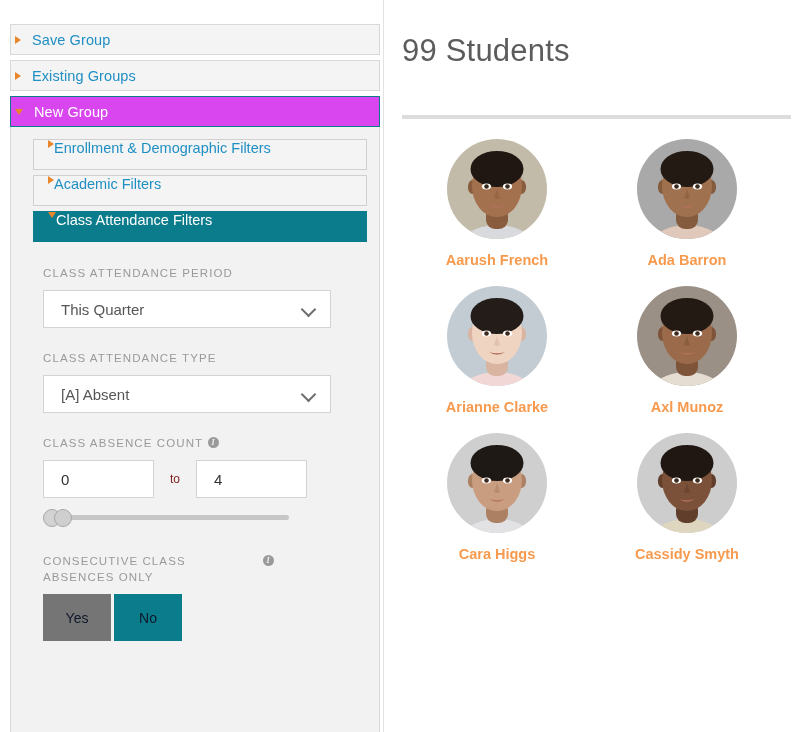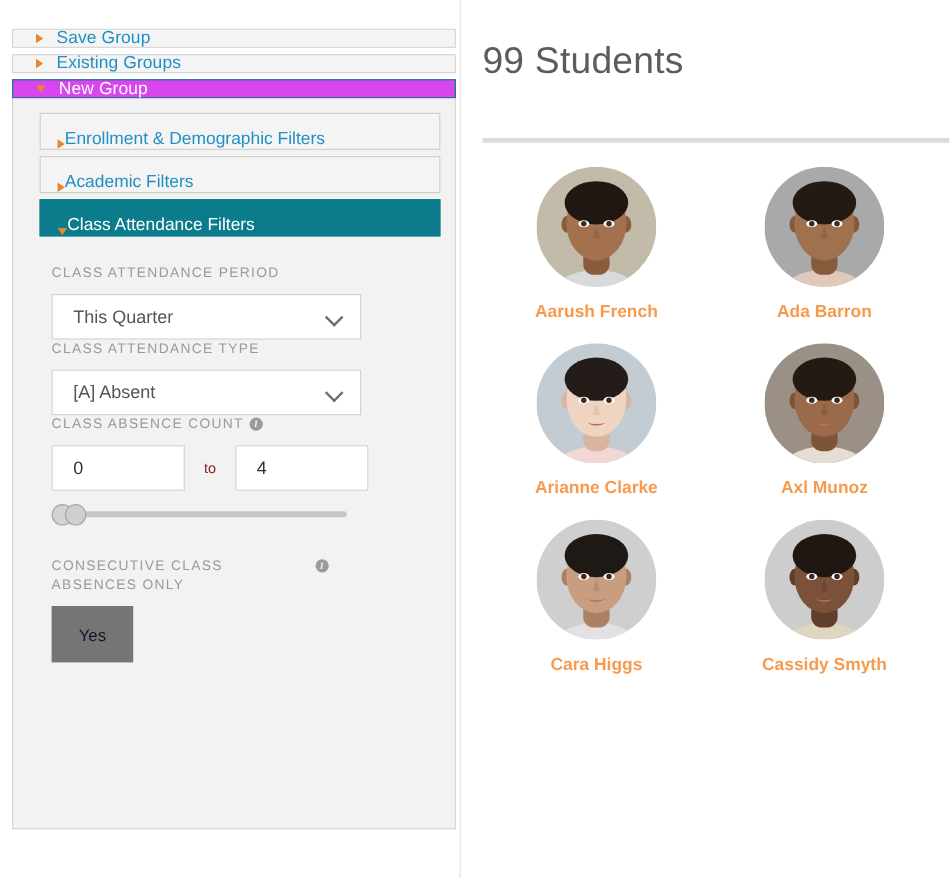--- a/index.html
+++ b/index.html
@@ -22,27 +22,27 @@
   #left-panel {
     width: 390px;
     height: 732px;
     background: #ffffff;
     position: relative;
     padding: 24px 10px 0 10px;
     overflow: hidden;
   }
 
   .accordion-row {
-    height: 16px;
+    height: 31px;
     display: flex;
     align-items: center;
     background: #f4f4f4;
     border: 1px solid #d8d8d8;
     margin-bottom: 5px;
-    padding-left: 19px;
+    padding-left: 4px;
     cursor: pointer;
     position: relative;
   }
   .accordion-row.active {
     background: #d946ef;
     border-color: #0b7c8c;
   }
   .accordion-row .caret {
     width: 0; height: 0;
     margin-right: 11px;
@@ -73,21 +73,21 @@
     border-top: none;
     margin-top: -5px;
     padding: 12px 12px 0 22px;
     height: 609px;
     position: relative;
   }
 
   .sub-row {
     height: 31px;
     display: flex;
-    align-items: flex-end;
+    align-items: flex-start;
     background: #f4f4f4;
     border: 1px solid #d0d0d0;
     margin-bottom: 5px;
     padding-left: 14px;
     cursor: pointer;
   }
   .sub-row.active {
     background: #0b7c8c;
     border-color: #0b7c8c;
   }
@@ -126,24 +126,25 @@
     font-weight: bold;
     font-style: italic;
     font-family: "Liberation Serif", serif;
     flex: 0 0 auto;
     margin-top: 2px;
     cursor: pointer;
   }
 
   .select-box {
     position: relative;
-    width: 258px;
+    width: 288px;
     height: 38px;
     background: #ffffff;
     border: 1px solid #d3d3d3;
+    margin-bottom: 22px;
     display: flex;
     align-items: center;
     padding-left: 17px;
     cursor: pointer;
   }
   .select-box .sel-value {
     font-size: 15px;
     color: #555555;
   }
   .select-box .chev {
@@ -350,20 +351,21 @@
           <div class="slider-handle" id="slider-handle-min"></div>
           <div class="slider-handle" id="slider-handle-max"></div>
         </div>
 
         <div class="field-label">
           <span class="lbl-text">CONSECUTIVE CLASS ABSENCES ONLY</span>
           <span class="info-icon">i</span>
         </div>
         <div class="toggle-group">
           <button class="toggle-btn off">Yes</button>
+          <button class="toggle-btn on">No</button>
         </div>
 
       </div>
     </div>
 
     <div id="panel-divider"></div>
   </div>
 
   <div id="right-panel">
     <h1 id="students-title">99 Students</h1>

